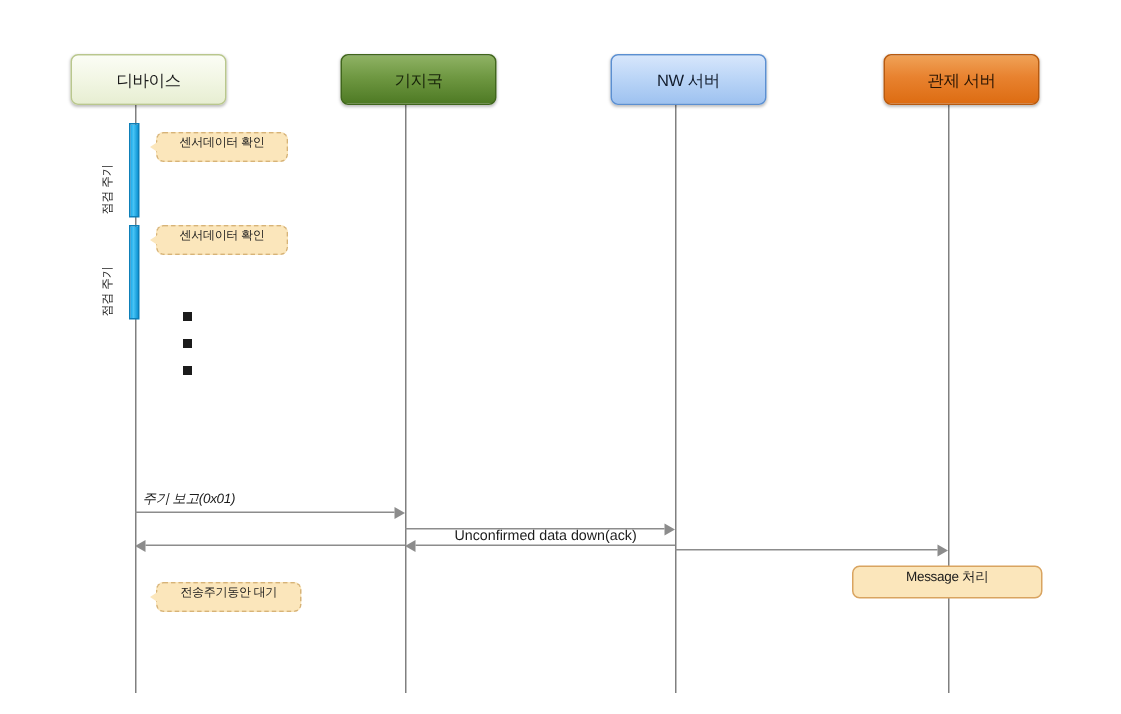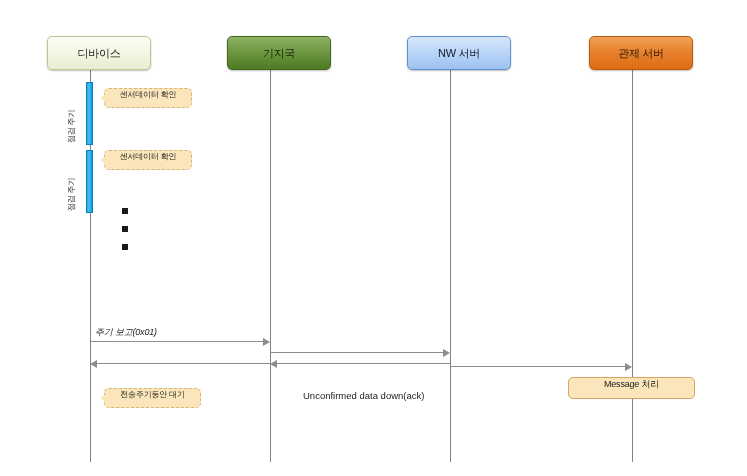--- a/index.html
+++ b/index.html
@@ -210,20 +210,20 @@
   <div class="arrow-head arrow-right" style="left:263px; top:338px;"></div>
 
   <div class="msg-line" style="left:97px; top:363px; width:173px;"></div>
   <div class="arrow-head arrow-left" style="left:90px; top:360px;"></div>
 
   <div class="msg-line" style="left:270px; top:352px; width:173px;"></div>
   <div class="arrow-head arrow-right" style="left:443px; top:349px;"></div>
 
   <div class="msg-line" style="left:277px; top:363px; width:173px;"></div>
   <div class="arrow-head arrow-left" style="left:270px; top:360px;"></div>
-  <div class="msg-label latin" style="left:303px; top:390px;">
+  <div class="msg-label latin" style="left:303px; top:352px;">
     <span>Unconfirmed data down(ack)</span>
   </div>
 
   <div class="msg-line" style="left:450px; top:366px; width:175px;"></div>
   <div class="arrow-head arrow-right" style="left:625px; top:363px;"></div>
 
 </div>
 
 </body></html>

